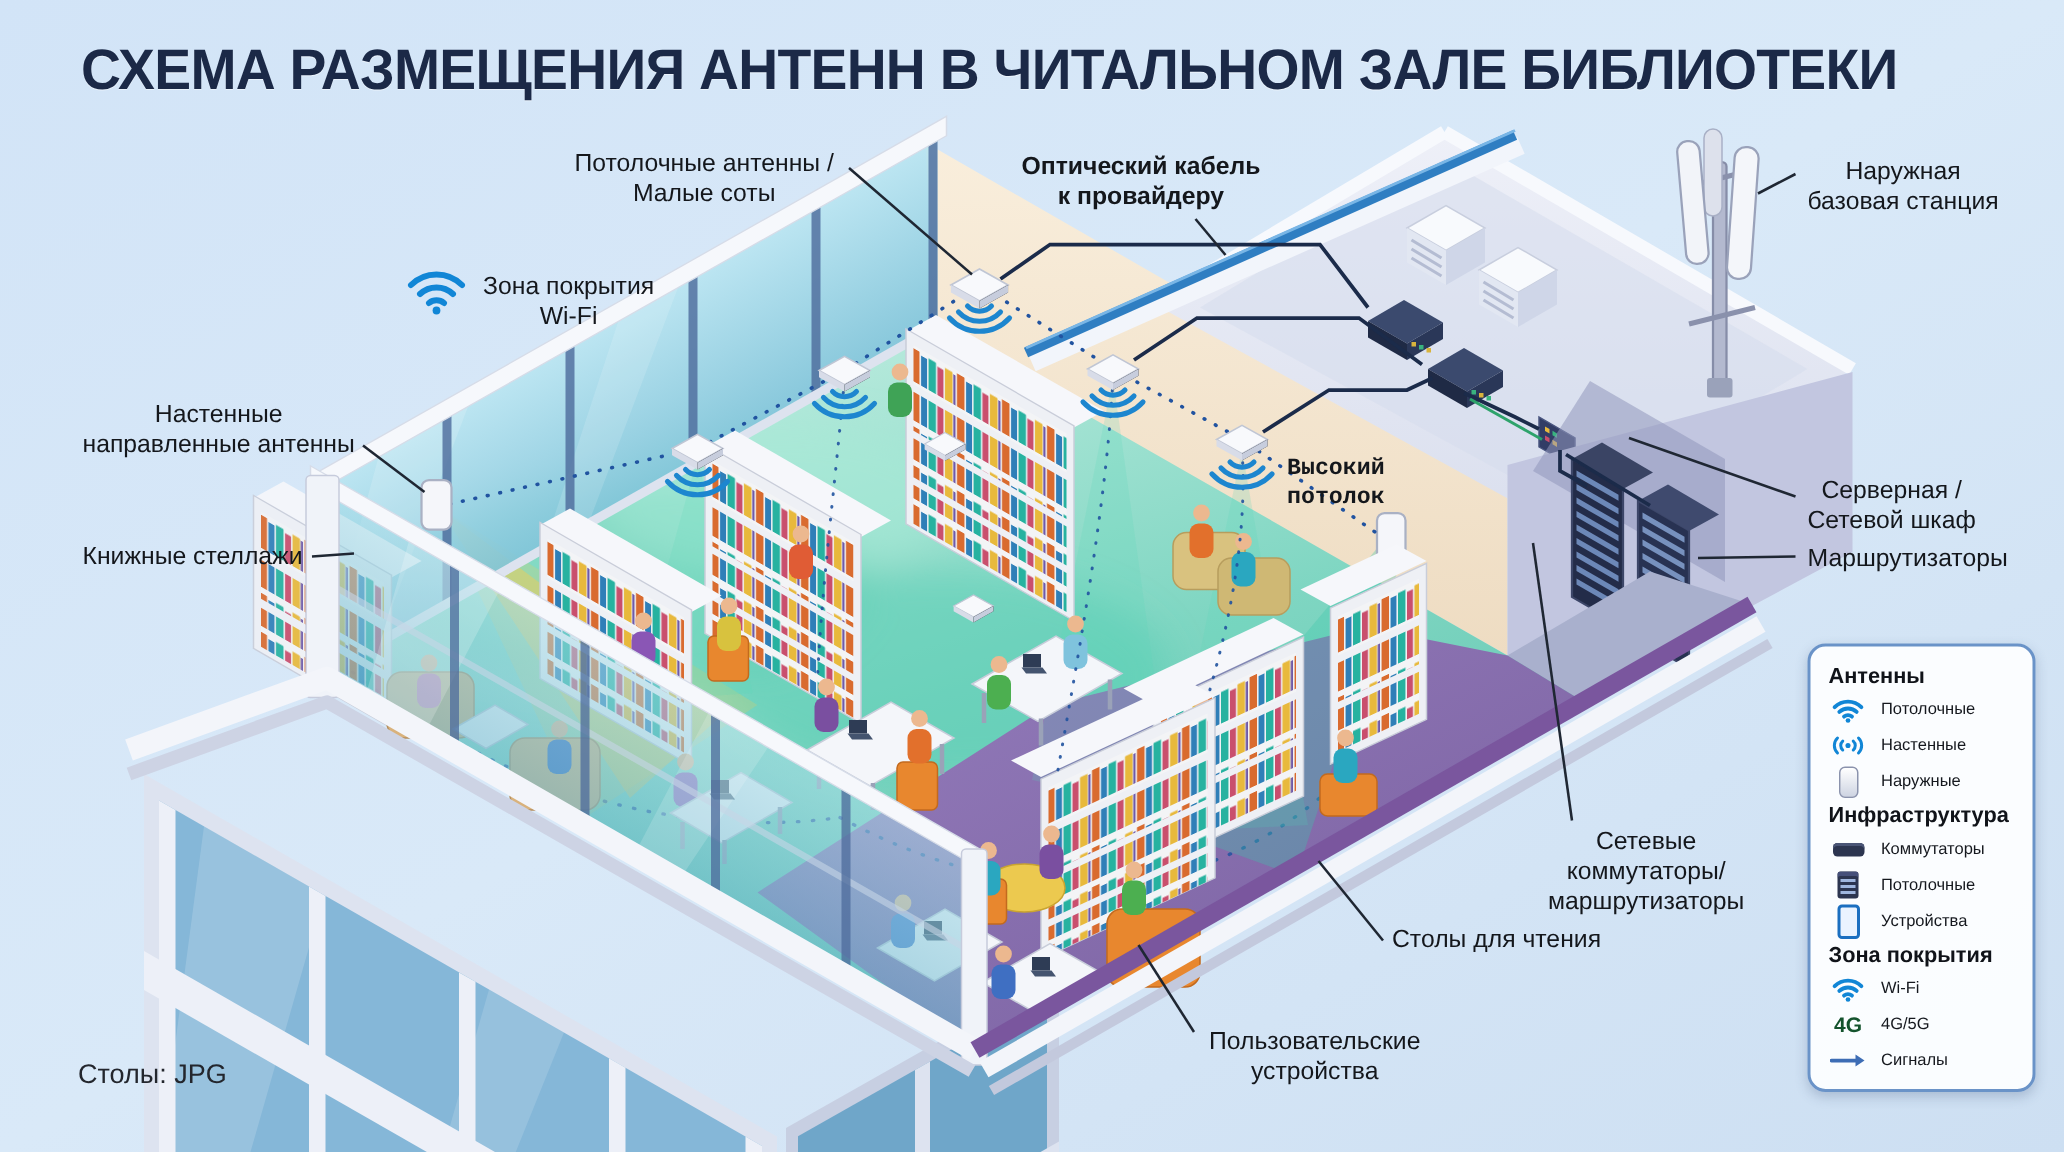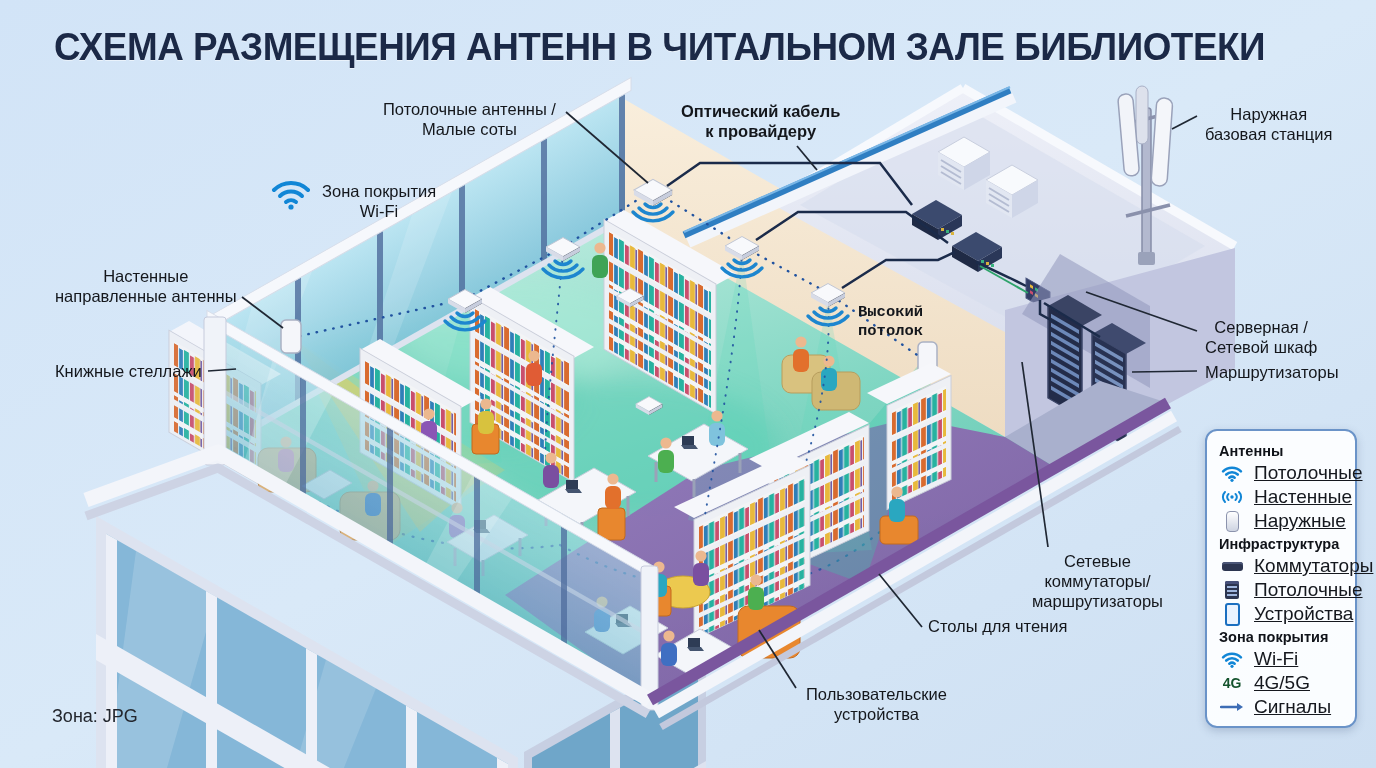--- a/index.html
+++ b/index.html
@@ -27,21 +27,21 @@
   .legend{
     position:absolute;left:1188px;top:429px;width:152px;height:299px;
     background:rgba(253,254,255,.94);
     border:2px solid #6a93c8;border-radius:12px;
     box-shadow:0 3px 8px rgba(60,80,120,.25);
     padding:8px 10px 6px 12px;box-sizing:border-box;margin-left:17px;
   }
   .legend h4{margin:4px 0 3px 0;font-size:14.5px;color:#101319;}
   .legend .row{display:flex;align-items:center;gap:9px;margin:2px 0;height:22px;}
   .legend .ic{width:26px;display:flex;justify-content:center;align-items:center;flex:0 0 26px;}
-  .legend .lbl{font-size:19px;color:#15181e;font-weight:500;text-decoration:underline;}
+  .legend .lbl{font-size:11px;color:#15181e;font-weight:500;}
   .badge-4g{color:#14532d;font-weight:800;font-size:14px;}
   .ic-panel{width:11px;height:19px;border-radius:4px;border:1.5px solid #8b93ad;
     background:linear-gradient(180deg,#ffffff,#ced4e2);}
   .ic-switch{width:21px;height:9px;border-radius:3px;background:#2c3550;
     box-shadow:inset 0 2px 0 #4a5576;}
   .ic-server{width:14px;height:18px;border-radius:2px;background:#2c3550;
     box-shadow:inset 0 3px 0 #46507a;position:relative;}
   .ic-server:before{content:"";position:absolute;left:2px;top:5px;width:10px;height:1.6px;
     background:#9fb6de;box-shadow:0 4px 0 #9fb6de,0 8px 0 #9fb6de;}
   .ic-device{width:11px;height:19px;border-radius:3px;border:2px solid #1b6fc0;background:#eaf3ff;}
@@ -516,21 +516,21 @@
 потолок</div>
 <div class="callout" style="left:1205px;top:317px;">Серверная /
 Сетевой шкаф</div>
 <div class="callout" style="left:1205px;top:362px;">Маршрутизаторы</div>
 <div class="callout" style="left:1032px;top:551px;">Сетевые
 коммутаторы/
 маршрутизаторы</div>
 <div class="callout" style="left:928px;top:616px;">Столы для чтения</div>
 <div class="callout" style="left:806px;top:684px;">Пользовательские
 устройства</div>
-<div class="file-note">Зона: JPG</div>
+<div class="file-note">Столы: JPG</div>
 
 <div class="legend">
   <h4>Антенны</h4>
   <div class="row">
     <span class="ic">
       <svg width="22" height="18" viewBox="0 0 42 34">
           <g fill="none" stroke="#1186d6" stroke-width="5" stroke-linecap="round">
             <path d="M4,14 A24 24 0 0 1 38,14"></path>
             <path d="M10,20 A16 16 0 0 1 32,20"></path>
             <path d="M16,26 A8 8 0 0 1 26,26"></path>

